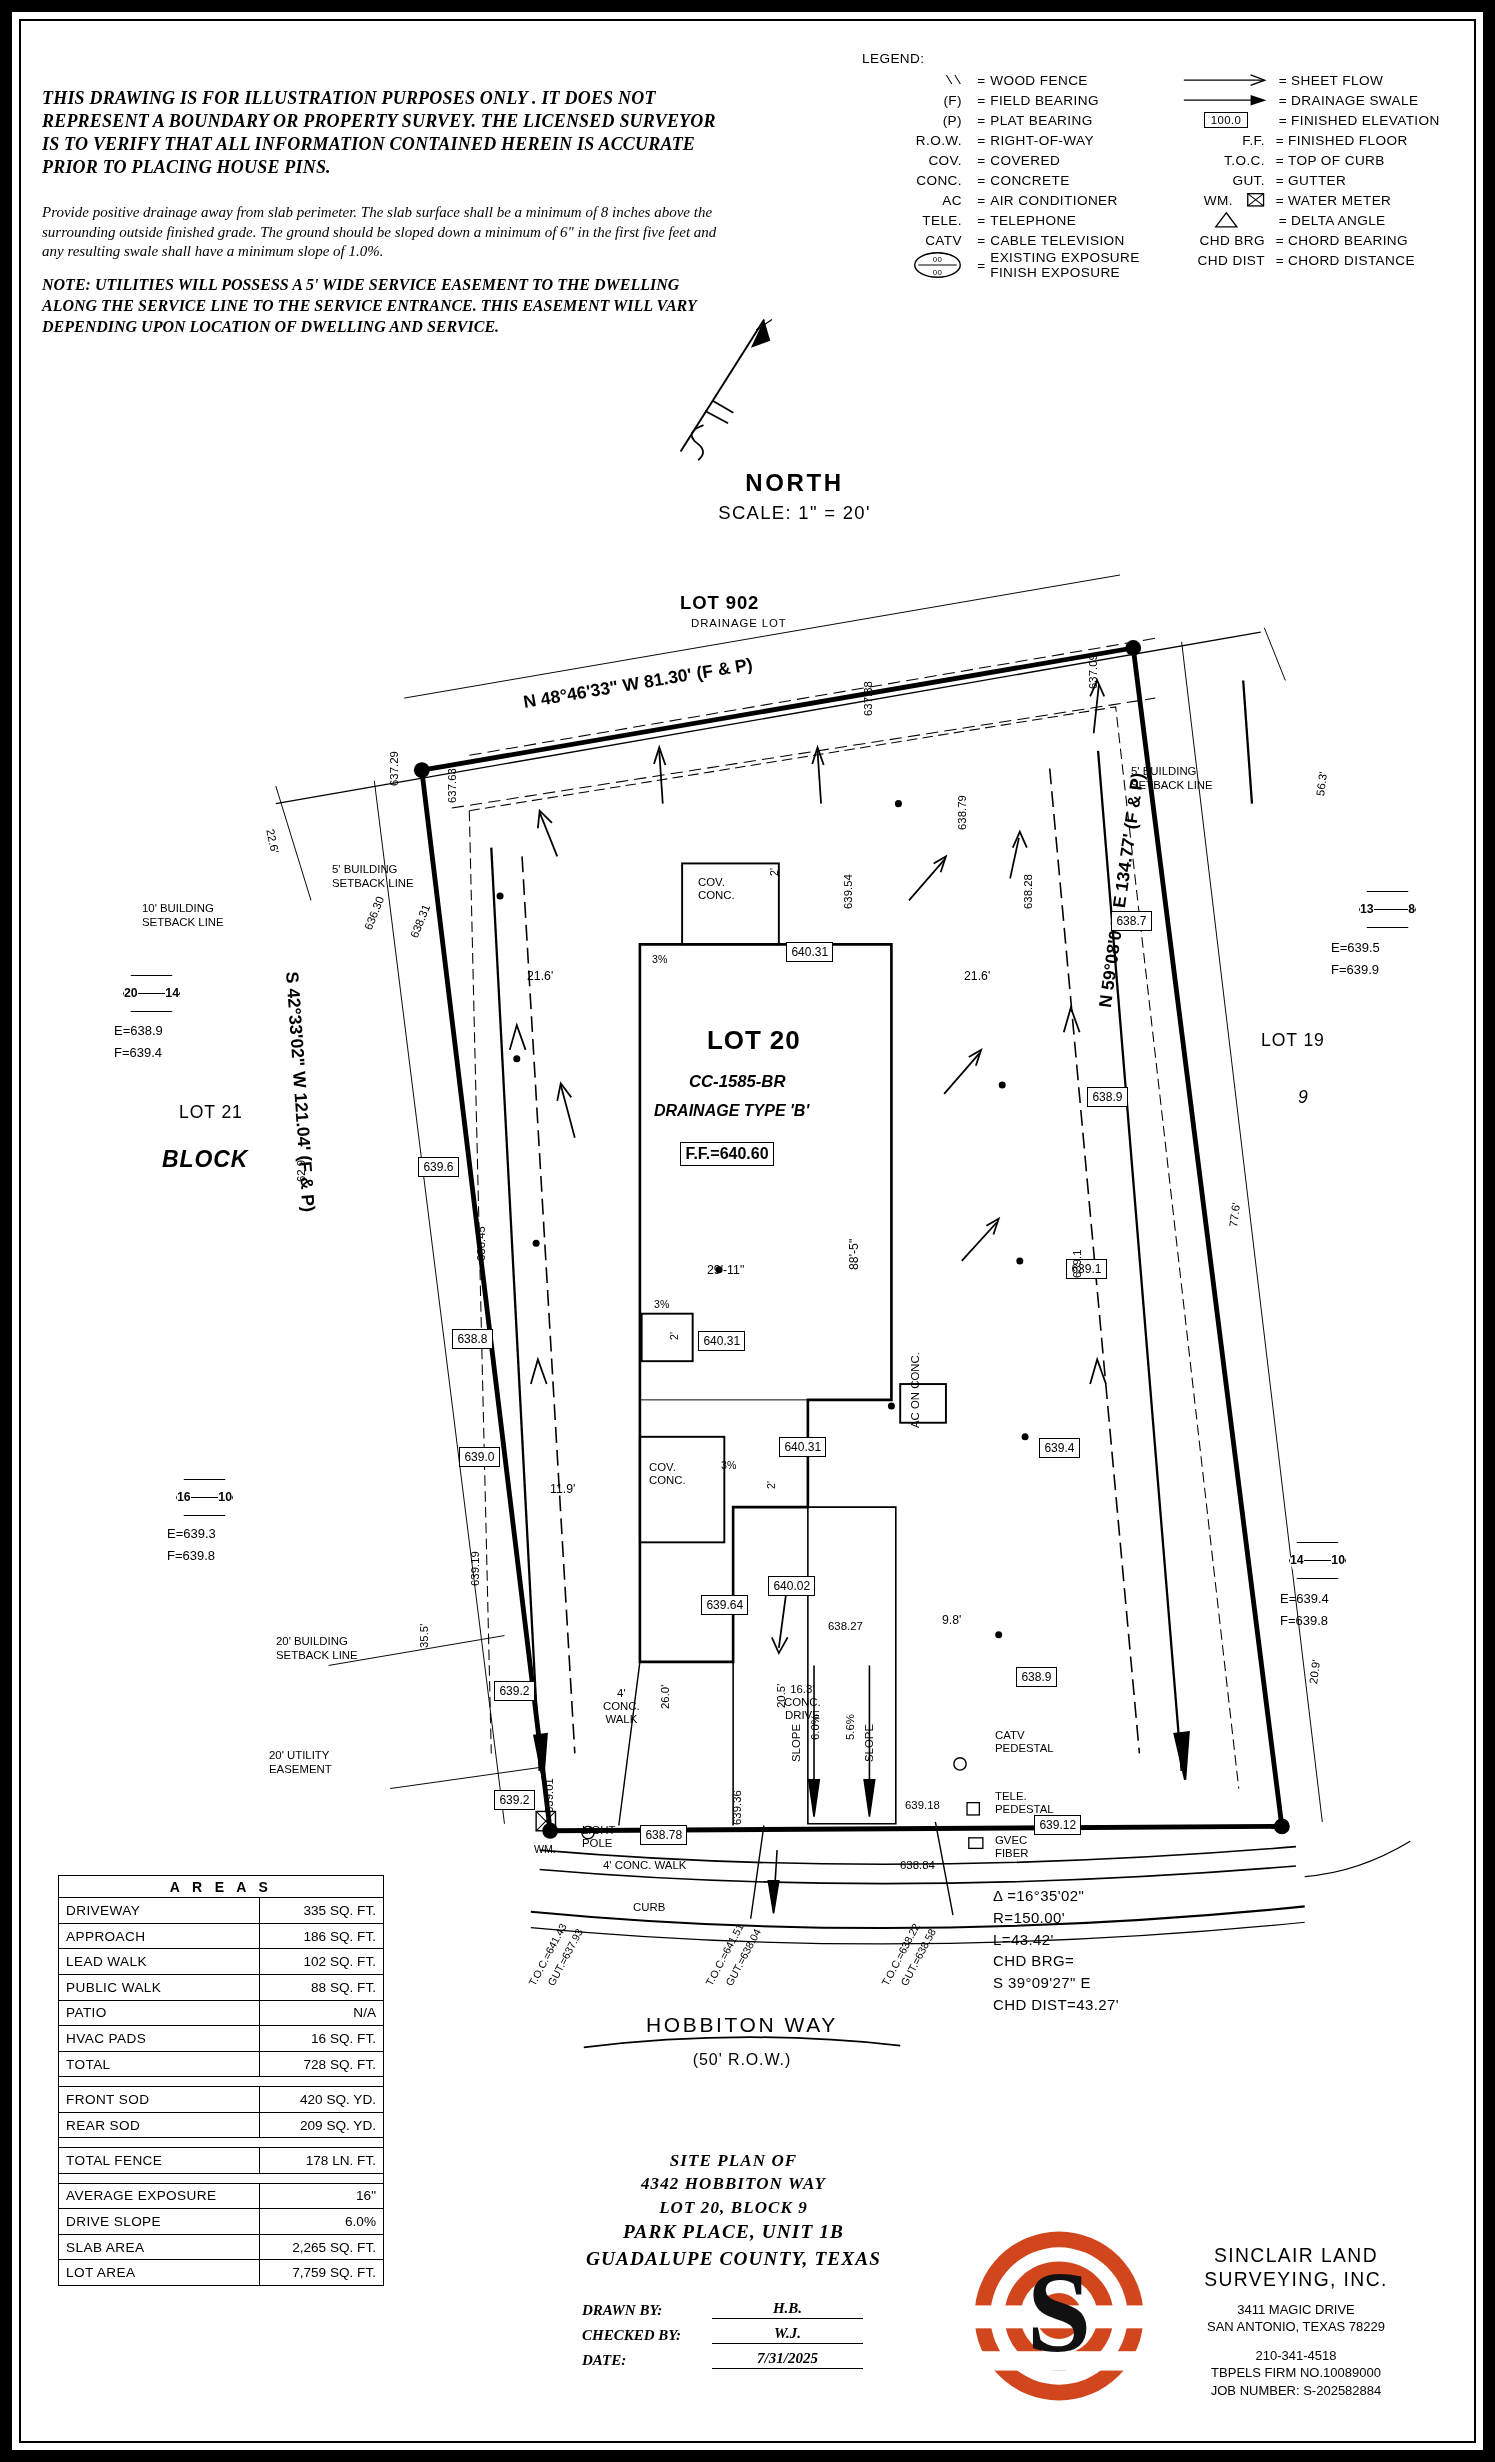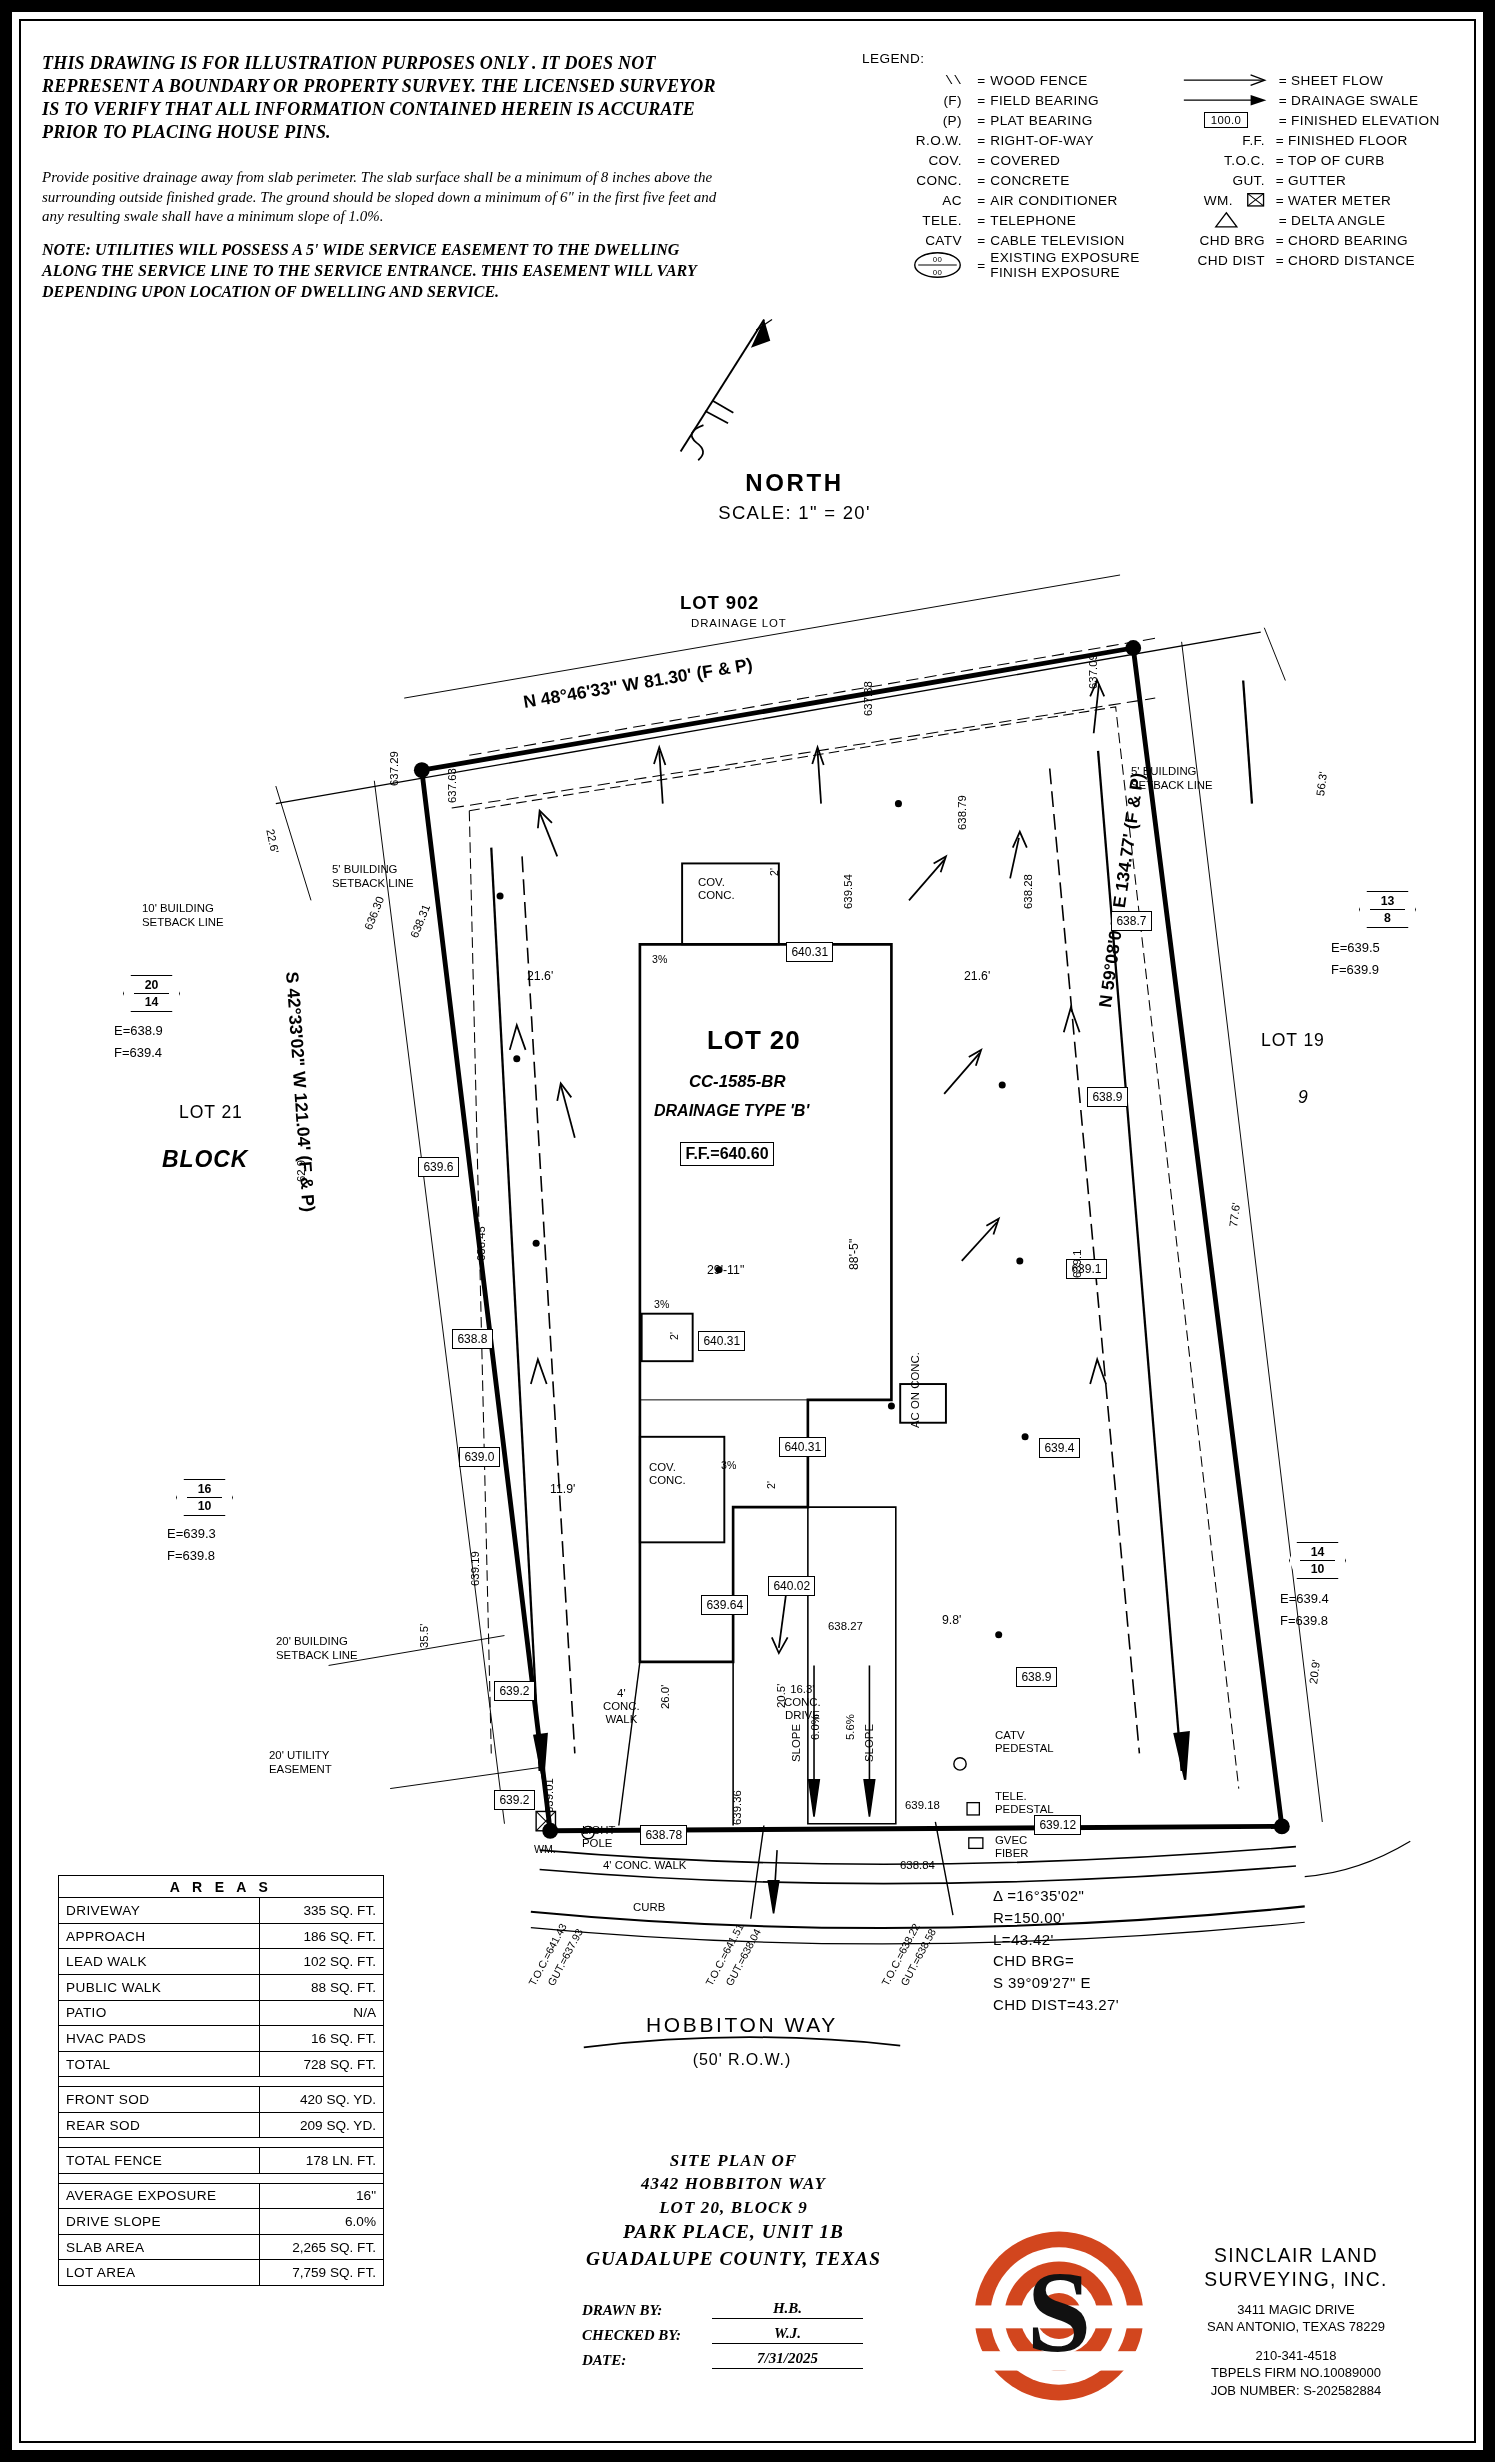--- a/index.html
+++ b/index.html
@@ -7,21 +7,21 @@
   #sheet{
     position:relative;width:1495px;height:2462px;background:#ffffff;
     border:12.3px solid #000;box-sizing:border-box;overflow:hidden;
   }
   #inner{position:absolute;left:7px;top:7px;right:7px;bottom:7px;border:2.6px solid #000;}
   .abs{position:absolute;}
   .mono{font-family:"Liberation Mono", monospace;}
 
   
   #notes{left:30px;top:40px;width:695px;}
-  #notes .n1{font-family:"Liberation Serif",serif;font-weight:bold;font-style:italic;font-size:18px;line-height:1.28;letter-spacing:0.2px;}
+  #notes .n1{font-family:"Liberation Serif",serif;font-weight:bold;font-style:italic;font-size:18px;line-height:1.28;letter-spacing:0.2px;margin-top:35px;}
   #notes .n2{font-family:"Liberation Serif",serif;font-style:italic;font-size:15px;line-height:1.3;margin-top:24px;}
   #notes .n3{font-family:"Liberation Serif",serif;font-weight:bold;font-style:italic;font-size:16px;line-height:1.32;margin-top:12.3px;}
 
   
   #legend{left:818px;top:58px;width:633px;font-size:13.6px;letter-spacing:0.4px;}
   #legend .row{display:flex;align-items:center;height:20px;}
   #legend .lcol{width:132px;text-align:right;padding-right:10.6px;white-space:nowrap;}
   #legend .eq{width:17.6px;text-align:center;}
   #legend .txt{white-space:nowrap;}
   #legend .sym{width:88px;display:flex;justify-content:center;align-items:center;}
@@ -37,21 +37,21 @@
   #northlabel .nt{font-size:24px;font-weight:bold;letter-spacing:2.6px;}
   #northlabel .sc{font-size:18.5px;letter-spacing:1.3px;margin-top:5.3px;}
 
   
   .tb{position:absolute;border:1.4px solid #000;background:#fff;font-size:12px;
       padding:1.8px 4.4px;white-space:nowrap;font-family:"Liberation Sans",sans-serif;}
   .plain{position:absolute;font-size:12px;white-space:nowrap;}
   .hex{position:absolute;width:55px;height:35px;}
   .hex .shape{width:55px;height:35px;background:#fff;border:1.8px solid #000;
      clip-path:polygon(14% 0,86% 0,100% 50%,86% 100%,14% 100%,0 50%);
-     display:flex;flex-direction:column;align-items:center;justify-content:center;line-height:1.0;}
+     display:flex;flex-direction:row;align-items:center;justify-content:center;line-height:1.0;}
   .hex .shape span{font-size:12.3px;font-weight:bold;}
   .hex .shape .bar{width:35px;height:1.4px;background:#000;margin:1.8px 0;}
 
   
   #areas{left:46px;top:1863px;width:324px;border:1.8px solid #000;background:#fff;}
   #areas .hdr{text-align:center;font-size:14px;letter-spacing:4.4px;font-weight:bold;border-bottom:1.4px solid #000;padding:2.6px 0;}
   #areas .r{display:flex;border-bottom:1.2px solid #000;height:24.6px;align-items:center;font-size:13.6px;}
   #areas .r.last{border-bottom:none;}
   #areas .a{flex:1;padding-left:7px;letter-spacing:0.4px;}
   #areas .b{width:116px;text-align:right;padding-right:7px;border-left:1.2px solid #000;height:100%;

